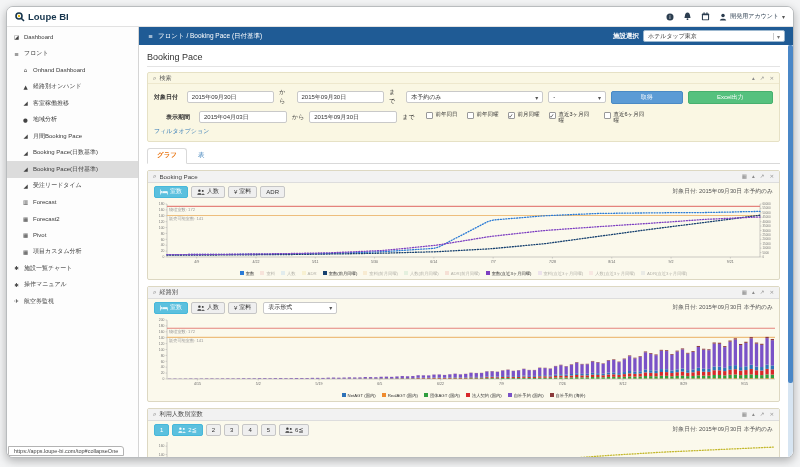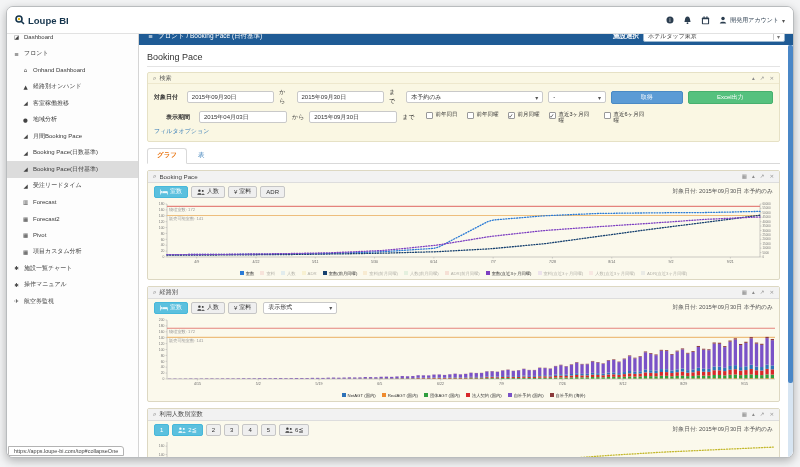--- a/index.html
+++ b/index.html
@@ -2,21 +2,21 @@
 <html><head>
 <meta charset="utf-8">
 <style>
   * { margin:0; padding:0; box-sizing:border-box; }
   html,body { width:800px; height:467px; overflow:hidden; background:#f3f4f5;
     font-family:"Liberation Sans","DejaVu Sans",sans-serif; }
   .window { position:absolute; left:6px; top:6px; width:788px; height:452px;
     background:#fff; border:1px solid #b9bcbe; border-radius:7px;
     box-shadow:0 3px 10px rgba(0,0,0,.28); overflow:hidden; }
   
-  .topbar { position:absolute; left:0; top:0; right:0; height:27px; background:#fff;
+  .topbar { position:absolute; left:0; top:0; right:0; height:20px; background:#fff;
     border-bottom:1px solid #e2e2e2; display:flex; align-items:center; padding:0 8px; z-index:5; }
   .logo { display:flex; align-items:center; gap:3px; font-size:9.5px; font-weight:bold; color:#16354d; }
   .top-icons { margin-left:auto; display:flex; align-items:center; gap:9px; color:#2c3e50; }
   .tic svg { display:block; }
   .acct { display:flex; align-items:center; gap:3px; font-size:6px; color:#2c3e50; }
   .caret { font-size:6px; color:#555; font-family:"DejaVu Sans",sans-serif; }
   
   .frame { position:absolute; top:20px; left:0; right:0; bottom:0; display:flex; }
   .sidebar { width:132px; background:#fdfdfd; border-right:1px solid #d5d5d5; padding-top:2px; }
   .side-item { display:flex; align-items:center; gap:4px; height:16.5px; padding:0 6px;

